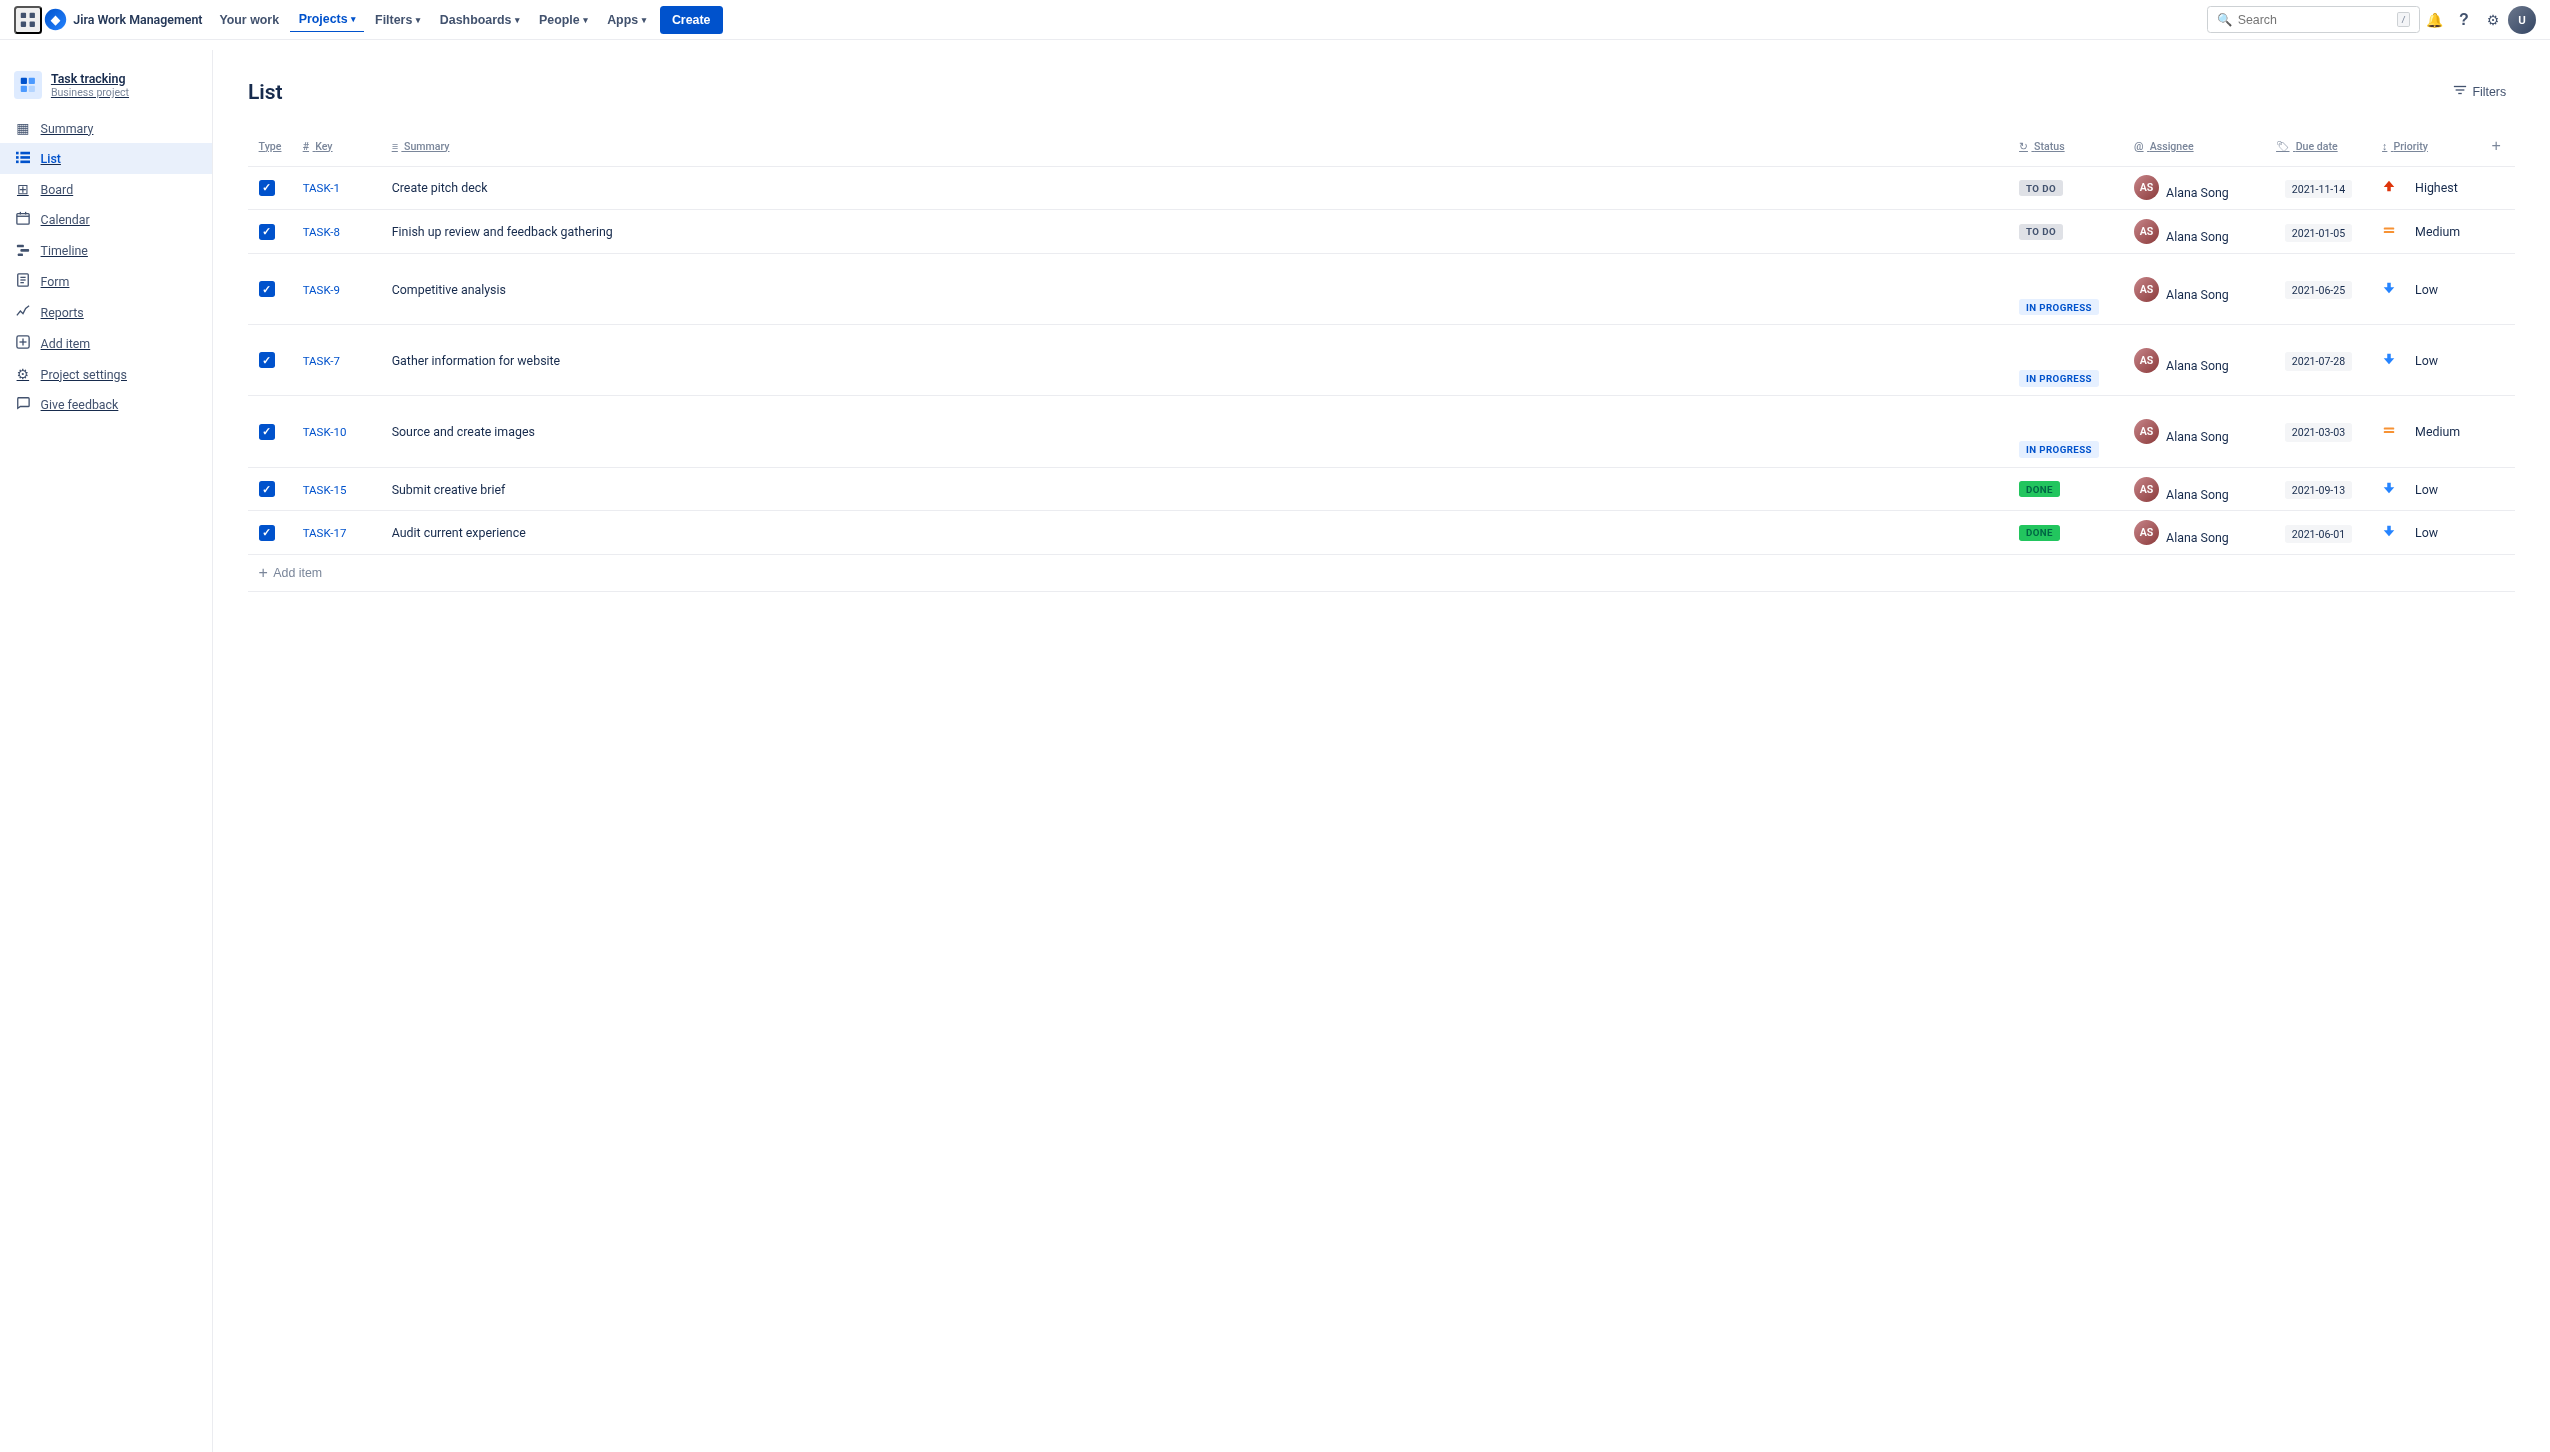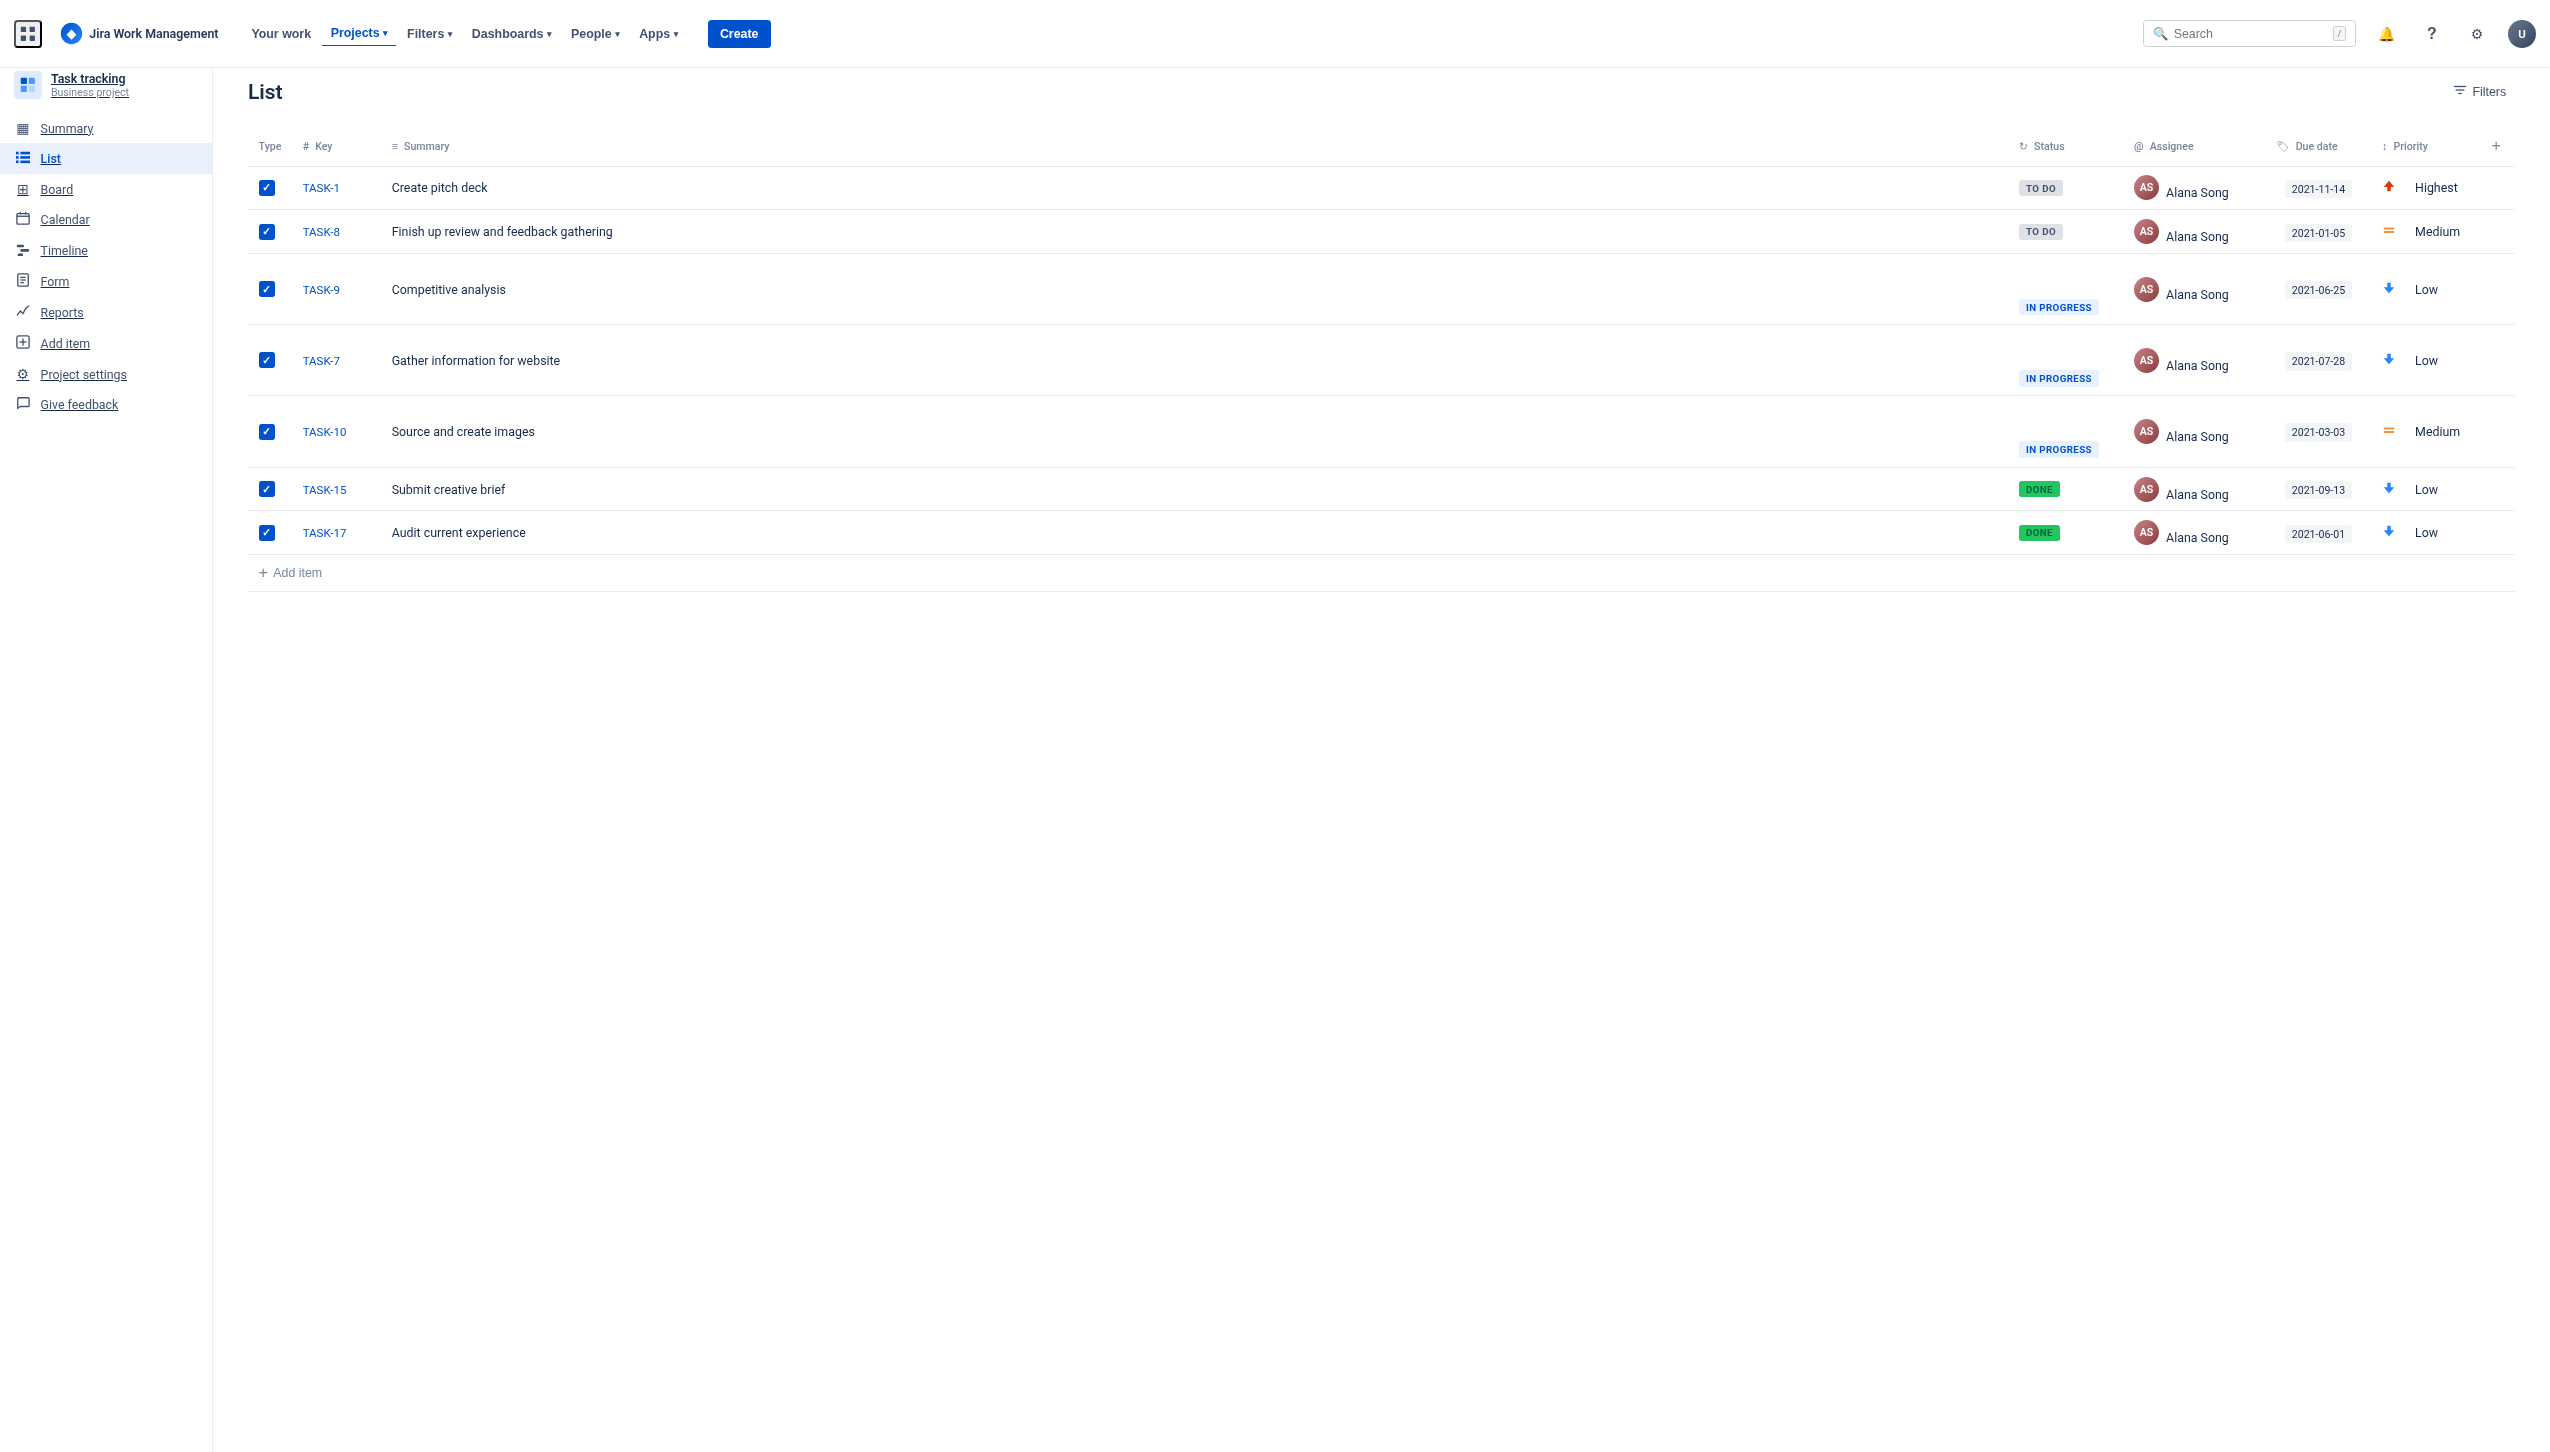--- a/index.html
+++ b/index.html
@@ -1,22 +1,22 @@
 <!DOCTYPE html>
 <html style="font-size:14px"><head>
   <meta charset="utf-8">
   <style>
     * { box-sizing: border-box; margin: 0; padding: 0; }
     body { font-family: -apple-system, BlinkMacSystemFont, 'Segoe UI', Roboto, sans-serif; font-size: 12.4px; color: #172b4d; background: #fff; }
 
     
     .topnav {
-      display: flex; align-items: center; height: 68px;
+      display: flex; align-items: center; height: 40px;
       background: #fff; border-bottom: 0.9px solid #ebecf0;
-      padding: 0 14px; gap: 17px; position: fixed; top: 0; left: 0; right: 0; z-index: 100;
+      padding: 0 14px; gap: 1px; position: fixed; top: 0; left: 0; right: 0; z-index: 100;
     }
     .topnav-grid-icon { width: 28px; height: 28px; display: flex; align-items: center; justify-content: center; cursor: pointer; border-radius: 3.5px; }
     .topnav-grid-icon svg { width: 17.7px; height: 17.7px; fill: #42526e; }
     .topnav-logo { display: flex; align-items: center; gap: 5.3px; margin-right: 7px; text-decoration: none; }
     .topnav-logo-icon { width: 25px; height: 25px; }
     .topnav-logo-text { font-size: 12.4px; font-weight: 600; color: #253858; }
     .topnav-nav { display: flex; align-items: center; gap: 1.8px; }
     .topnav-nav-item {
       padding: 5.3px 8.9px; border-radius: 3.5px; cursor: pointer; font-size: 12.4px;
       color: #42526e; display: flex; align-items: center; gap: 3.5px; white-space: nowrap;
@@ -91,20 +91,21 @@
       border: none; background: none; cursor: pointer; color: #42526e;
       font-size: 12.4px; padding: 5.3px 8.9px; border-radius: 3.5px;
     }
 
     
     .task-table { width: 100%; border-collapse: collapse; }
     .task-table th {
       text-align: left; padding: 7px 10.6px; color: #7a869a;
       font-size: 10.6px; font-weight: 500; border-bottom: 1.8px solid #ebecf0;
       white-space: nowrap;
+      text-decoration: underline;
     }
     .task-table th .col-icon { margin-right: 3.5px; }
     .task-table td { padding: 8.9px 10.6px; border-bottom: 0.9px solid #ebecf0; vertical-align: middle; }
 
     .col-type { width: 35px; }
     .col-key { width: 89px; }
     .col-summary { min-width: 266px; }
     .col-status { width: 115px; }
     .col-assignee { width: 142px; }
     .col-duedate { width: 106px; text-align: center; }

